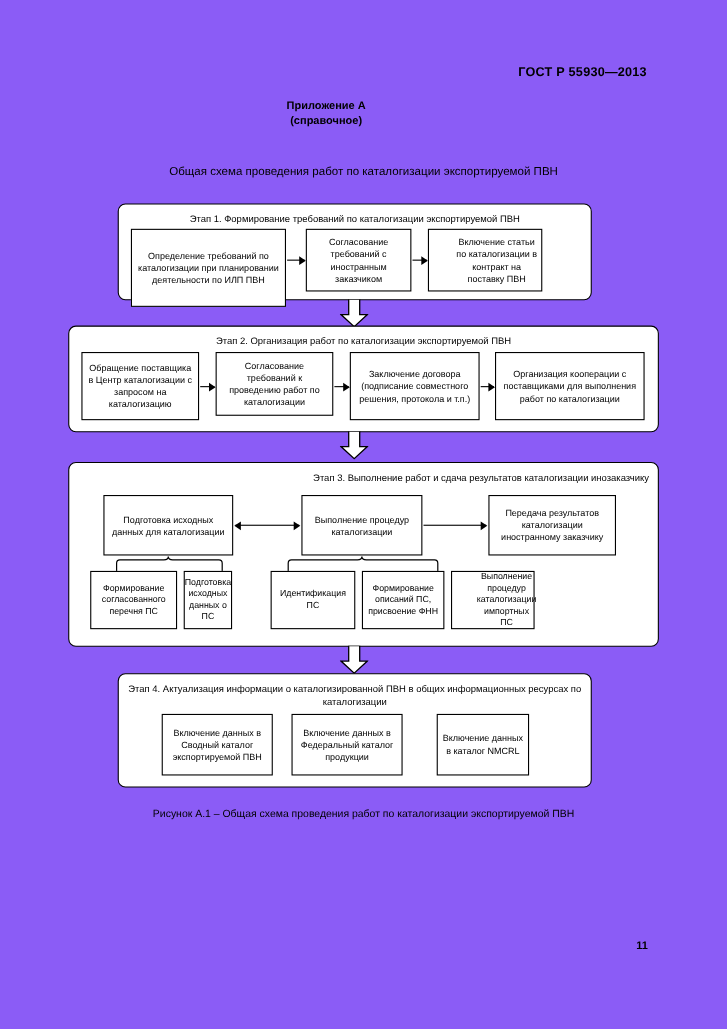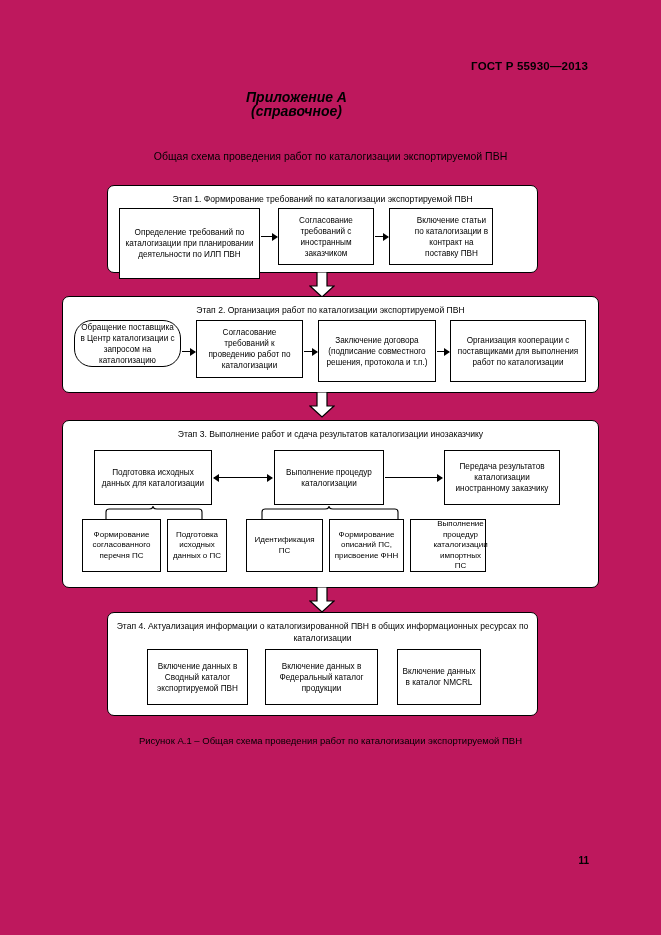--- a/index.html
+++ b/index.html
@@ -8,44 +8,43 @@
     background: #ffffff;
   }
   body {
     font-family: "Liberation Sans", sans-serif;
     color: #000000;
   }
   .page {
     position: relative;
     width: 661px;
     height: 935px;
-    background: #be185d;
+    background: #8b5cf6;
     overflow: hidden;
   }
 
   
   .gost-header {
     position: absolute;
     top: 60px;
     right: 73px;
     font-size: 11.5px;
     font-weight: bold;
     letter-spacing: 0.2px;
     white-space: nowrap;
   }
   .appendix {
     position: absolute;
     top: 90px;
     left: 0;
     width: 593px;
     text-align: center;
-    font-size: 14px;
+    font-size: 10px;
     font-weight: bold;
     line-height: 14px;
-    font-style: italic;
   }
   .appendix .line2 { font-weight: bold; }
 
   .fig-title {
     position: absolute;
     top: 150px;
     left: 0;
     width: 661px;
     text-align: center;
     font-size: 10.5px;
@@ -169,69 +168,69 @@
 
   <div class="down-arrow" style="left:309px; top:272px;">
     <svg width="26" height="26" viewBox="0 0 26 26">
       <polygon points="8,0 18,0 18,14 25,14 13,25 1,14 8,14" fill="#ffffff" stroke="#000000" stroke-width="1.2"></polygon>
     </svg>
   </div>
 
   <div class="stage" style="left:62px; top:296px; width:537px; height:97px;">
     <div class="stage-title" style="top:8px;">Этап 2. Организация работ по каталогизации экспортируемой ПВН</div>
   </div>
-  <div class="box" style="left:74px; top:320px; width:107px; height:47px;border-radius:18px;">Обращение поставщика в Центр каталогизации с запросом на каталогизацию</div>
+  <div class="box" style="left:74px; top:320px; width:107px; height:62px;">Обращение поставщика в Центр каталогизации с запросом на каталогизацию</div>
   <div class="box" style="left:196px; top:320px; width:107px; height:58px;">Согласование требований к проведению работ по каталогизации</div>
   <div class="box" style="left:318px; top:320px; width:118px; height:62px;">Заключение договора (подписание совместного решения, протокола и т.п.)</div>
   <div class="box" style="left:450px; top:320px; width:136px; height:62px;">Организация кооперации с поставщиками для выполнения работ по каталогизации</div>
   <div class="h-arrow" style="left:182px; top:351px; width:13px;"></div>
   <div class="h-arrow" style="left:304px; top:351px; width:13px;"></div>
   <div class="h-arrow" style="left:437px; top:351px; width:12px;"></div>
 
   <div class="down-arrow" style="left:309px; top:392px;">
     <svg width="26" height="26" viewBox="0 0 26 26">
       <polygon points="8,0 18,0 18,14 25,14 13,25 1,14 8,14" fill="#ffffff" stroke="#000000" stroke-width="1.2"></polygon>
     </svg>
   </div>
 
   <div class="stage" style="left:62px; top:420px; width:537px; height:168px;">
-    <div class="stage-title" style="top:8px;">Этап 3. Выполнение работ и сдача результатов каталогизации инозаказчику</div>
+    <div class="stage-title" style="top:8px;text-align:right;">Этап 3. Выполнение работ и сдача результатов каталогизации инозаказчику</div>
   </div>
   <div class="box" style="left:94px; top:450px; width:118px; height:55px;">Подготовка исходных данных для каталогизации</div>
   <div class="box" style="left:274px; top:450px; width:110px; height:55px;">Выполнение процедур каталогизации</div>
   <div class="box" style="left:444px; top:450px; width:116px; height:55px;">Передача результатов каталогизации иностранному заказчику</div>
   <div class="h-arrow bidir" style="left:214px; top:477px; width:58px;"></div>
   <div class="h-arrow" style="left:385px; top:477px; width:57px;"></div>
 
   <div class="brace" style="left:104px; top:505px;">
     <svg width="100" height="16" viewBox="0 0 100 16">
       <path d="M2,15 L2,7 Q2,4 5,4 L45,4 Q49,4 49,1 Q49,4 53,4 L95,4 Q98,4 98,7 L98,15" fill="none" stroke="#000000" stroke-width="1.1"></path>
     </svg>
   </div>
   <div class="brace" style="left:260px; top:505px;">
     <svg width="140" height="16" viewBox="0 0 140 16">
       <path d="M2,15 L2,7 Q2,4 5,4 L65,4 Q69,4 69,1 Q69,4 73,4 L135,4 Q138,4 138,7 L138,15" fill="none" stroke="#000000" stroke-width="1.1"></path>
     </svg>
   </div>
 
   <div class="box small" style="left:82px; top:519px; width:79px; height:53px;">Формирование согласованного перечня ПС</div>
-  <div class="box small" style="left:167px; top:519px; width:60px; height:53px;">Подготовка исходных данных о ПС</div>
+  <div class="box small" style="left:167px; top:519px; width:44px; height:53px;">Подготовка исходных данных о ПС</div>
   <div class="box small" style="left:246px; top:519px; width:77px; height:53px;">Идентификация ПС</div>
   <div class="box small" style="left:329px; top:519px; width:75px; height:53px;">Формирование описаний ПС, присвоение ФНН</div>
   <div class="box small" style="left:410px; top:519px; width:76px; height:53px;padding-left:28px;">Выполнение процедур каталогизации импортных ПС</div>
 
   <div class="down-arrow" style="left:309px; top:587px;">
     <svg width="26" height="26" viewBox="0 0 26 26">
       <polygon points="8,0 18,0 18,14 25,14 13,25 1,14 8,14" fill="#ffffff" stroke="#000000" stroke-width="1.2"></polygon>
     </svg>
   </div>
 
   <div class="stage" style="left:107px; top:612px; width:431px; height:104px;">
     <div class="stage-title" style="top:8px;">Этап 4. Актуализация информации о каталогизированной ПВН в общих информационных ресурсах по каталогизации</div>
   </div>
   <div class="box" style="left:147px; top:649px; width:101px; height:56px;">Включение данных в Сводный каталог экспортируемой ПВН</div>
-  <div class="box" style="left:265px; top:649px; width:113px; height:56px;">Включение данных в Федеральный  каталог продукции</div>
+  <div class="box" style="left:265px; top:649px; width:101px; height:56px;">Включение данных в Федеральный  каталог продукции</div>
   <div class="box" style="left:397px; top:649px; width:84px; height:56px;">Включение данных в каталог NMCRL</div>
 
   <div class="fig-caption">Рисунок А.1 – Общая схема проведения работ по каталогизации экспортируемой ПВН</div>
   <div class="page-number">11</div>
 
 </div>
 
 </body></html>

